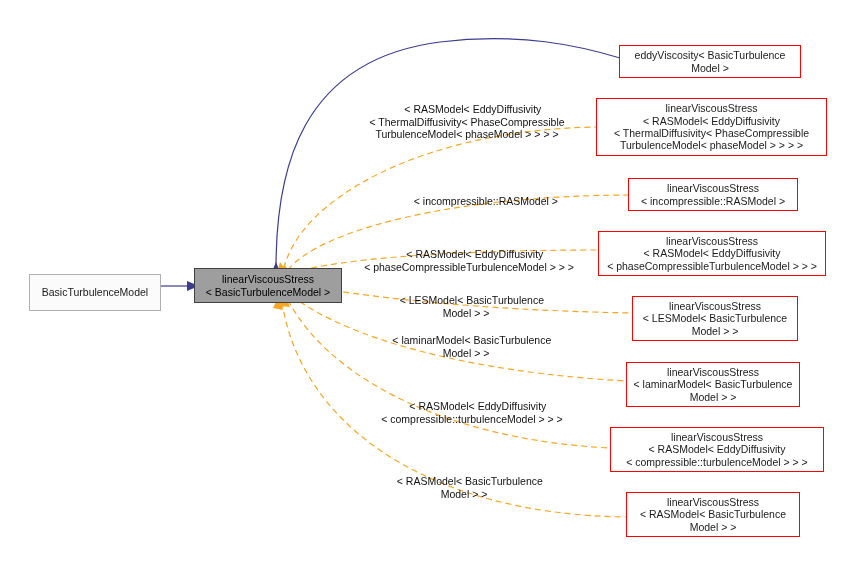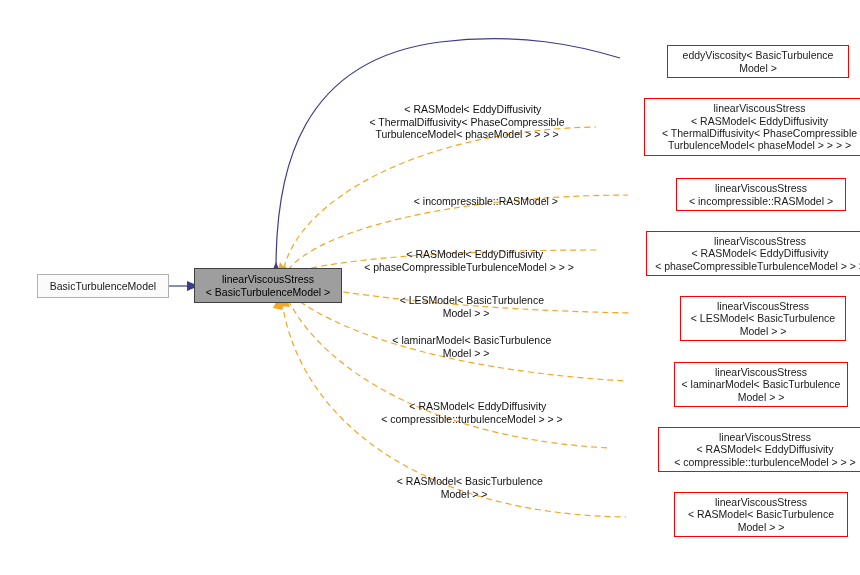--- a/index.html
+++ b/index.html
@@ -43,21 +43,20 @@
     background: #9e9e9e;
     border: 1px solid #404040;
     color: #000000;
     font-size: 10.5px;
   }
   .node-derived {
     background: #ffffff;
     border: 1px solid #ff0000;
     color: #1a1a1a;
     font-size: 10.5px;
-    margin-left: 48px;
   }
   .edge-label {
     position: absolute;
     color: #111111;
     font-size: 10.5px;
     line-height: 1.18;
     text-align: center;
     white-space: pre;
   }
 </style>
@@ -87,21 +86,21 @@
       <polygon points="280,262 277,274 287,272"></polygon>
       <polygon points="284,264 281,276 291,275"></polygon>
       <polygon points="289,267 285,279 295,279"></polygon>
       <polygon points="291,278 288,290 297,288"></polygon>
       <polygon points="289,290 285,302 295,302"></polygon>
       <polygon points="285,294 280,306 290,307"></polygon>
       <polygon points="279,296 273,308 283,310"></polygon>
     </g>
   </svg>
 
-  <div class="node node-base" style="left:29px; top:274px; width:132px; height:24px;margin-left:8px;">
+  <div class="node node-base" style="left:29px; top:274px; width:132px; height:37px;">
     <span>BasicTurbulenceModel</span>
   </div>
 
   <div class="node node-center" style="left:194px; top:268px; width:148px; height:35px;">
     <span>linearViscousStress
 &lt; BasicTurbulenceModel &gt;</span>
   </div>
 
   <div class="node node-derived" style="left:619px; top:45px; width:182px; height:33px;">
     <span>eddyViscosity&lt; BasicTurbulence

